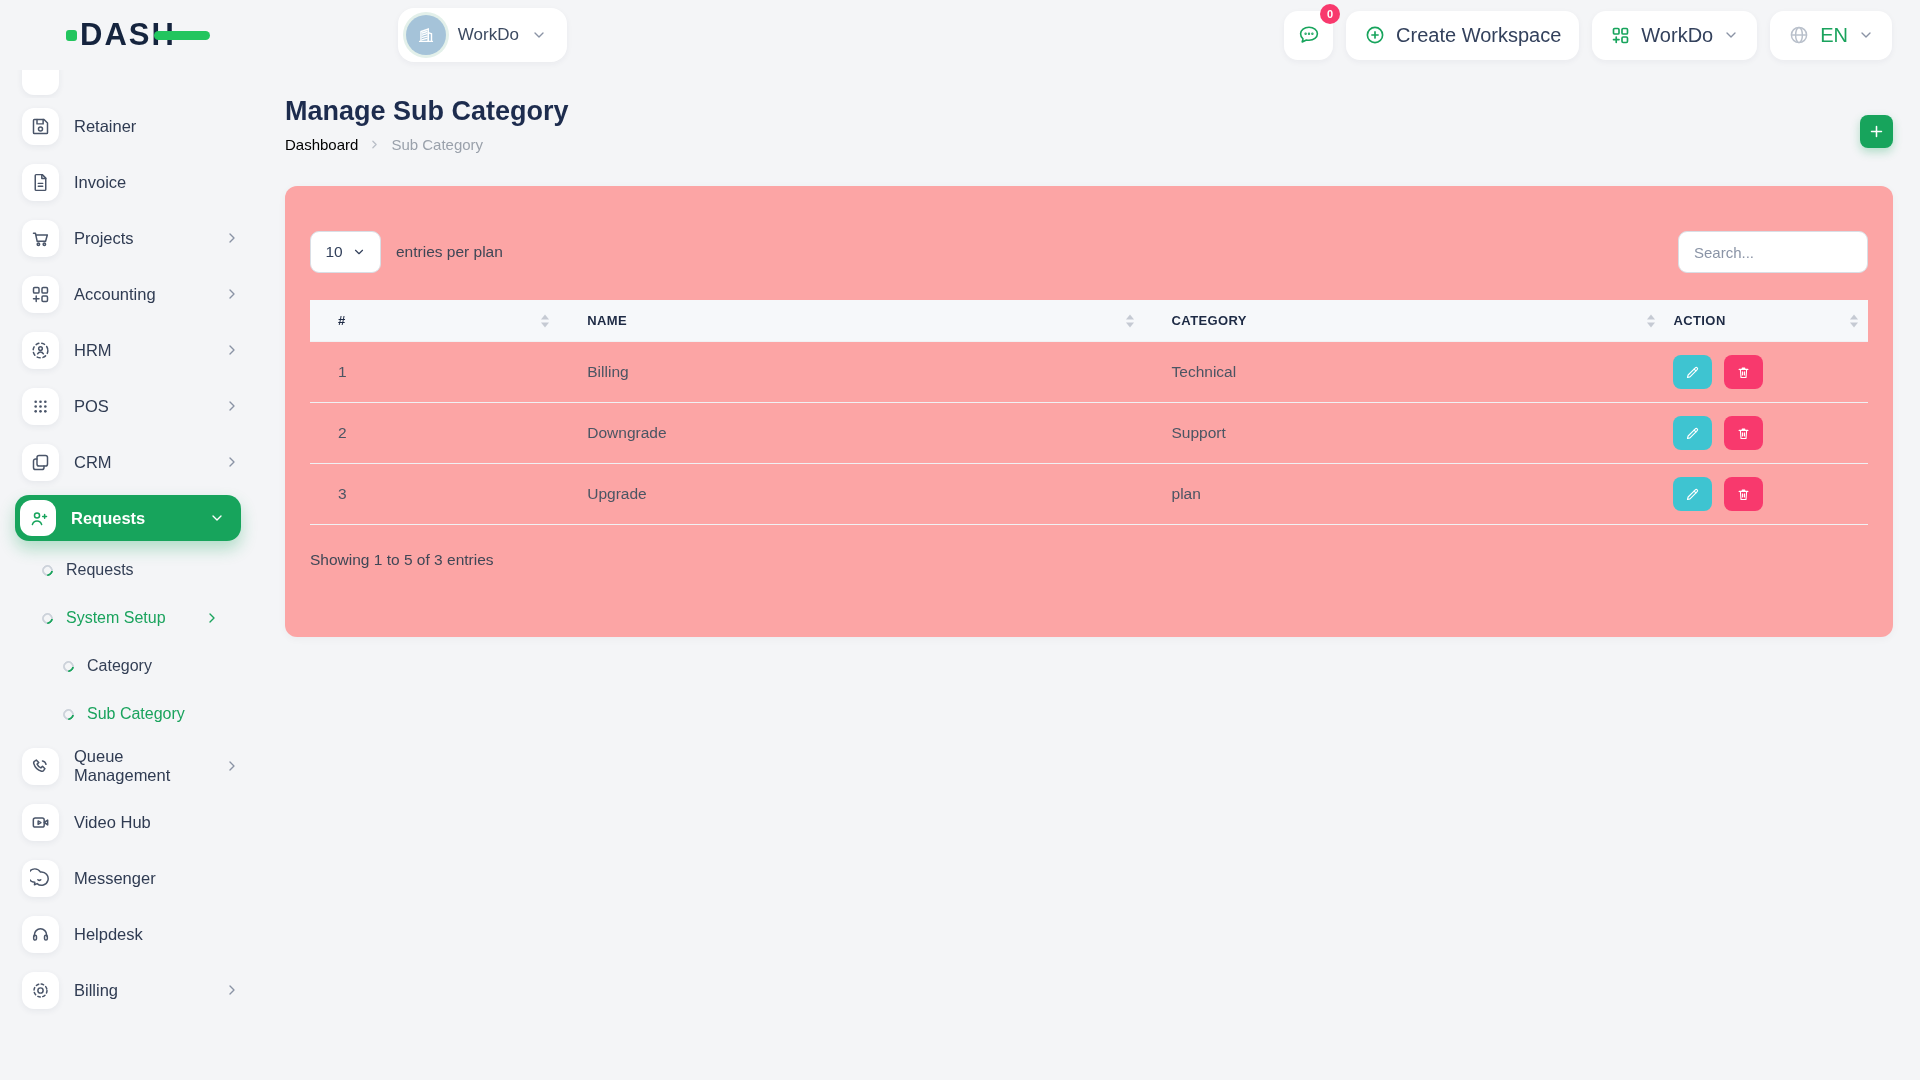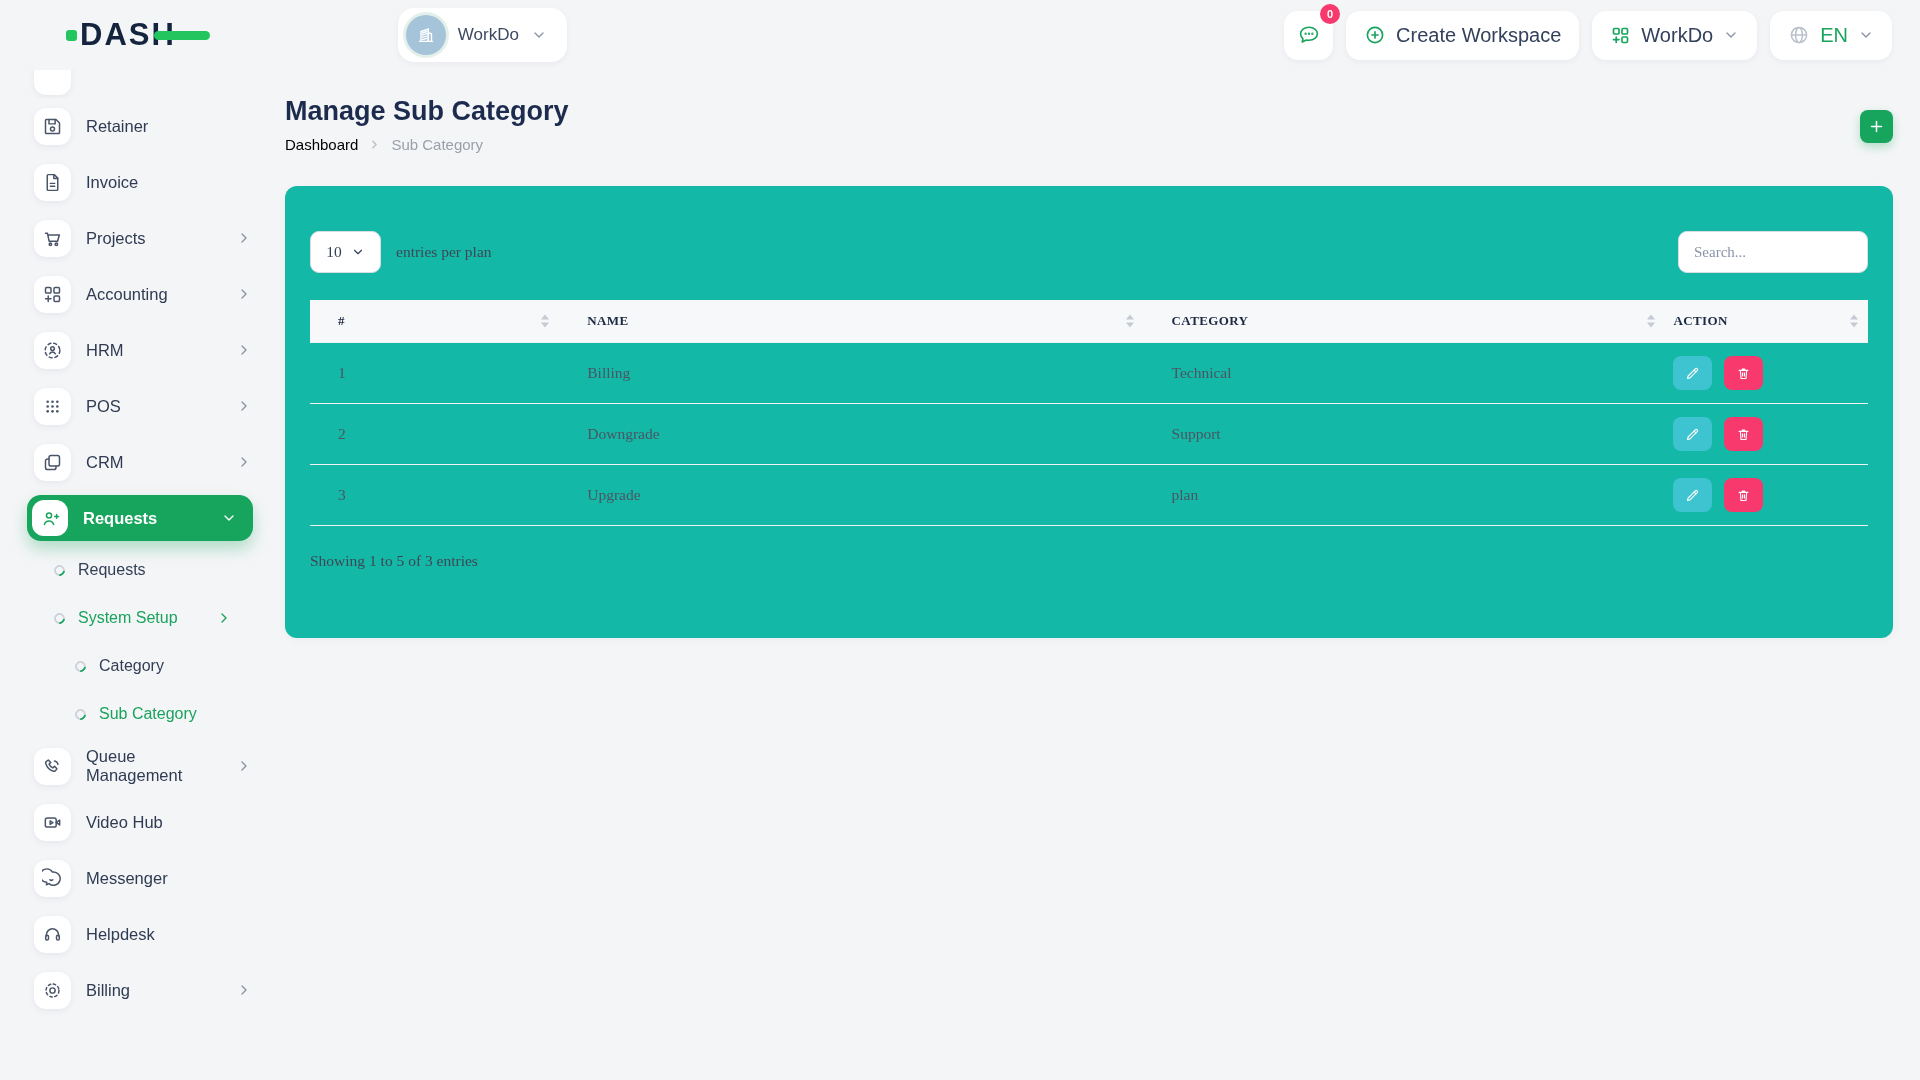--- a/index.html
+++ b/index.html
@@ -23,21 +23,21 @@
   .ws-pill { margin-left:222px; background:#fff; border-radius:16px; height:54px; display:flex; align-items:center; gap:12px; padding:0 20px 0 8px; box-shadow:0 2px 6px rgba(30,40,70,.05); cursor:pointer; }
   .ws-avatar { width:40px; height:40px; border-radius:50%; background:#a5c3d9; display:flex; align-items:center; justify-content:center; box-shadow:0 0 0 3px #e3f0ea; }
   .ws-name { font-size:17px; color:#3c4a61; font-weight:500; }
   .top-right { margin-left:auto; display:flex; align-items:center; gap:13px; }
   .icon-btn { position:relative; width:49px; height:49px; background:#fff; border-radius:14px; display:flex; align-items:center; justify-content:center; box-shadow:0 2px 6px rgba(30,40,70,.05); cursor:pointer; }
   .badge { position:absolute; top:-7px; right:-7px; min-width:20px; height:20px; border-radius:10px; background:#f8396d; color:#fff; font-size:11px; font-weight:700; display:flex; align-items:center; justify-content:center; padding:0 6px; }
   .pill-btn { height:49px; background:#fff; border-radius:14px; display:flex; align-items:center; gap:10px; padding:0 18px; box-shadow:0 2px 6px rgba(30,40,70,.05); cursor:pointer; font-size:20px; color:#33415c; font-weight:500; }
   .pill-btn .green-txt { color:#1aa35d; }
 
   
-  .sidebar { position:absolute; top:70px; left:12px; width:260px; bottom:0; overflow:hidden; }
+  .sidebar { position:absolute; top:70px; left:0; width:260px; bottom:0; overflow:hidden; }
   .sitem { height:56px; display:flex; align-items:center; padding:0 20px 0 22px; cursor:pointer; }
   .sitem.clipped { height:28px; overflow:hidden; align-items:flex-start; }
   .sitem.clipped .sicon { margin-top:-12px; }
   .sicon { width:37px; height:37px; border-radius:12px; background:#fff; box-shadow:0 2px 6px rgba(40,50,80,.07); display:flex; align-items:center; justify-content:center; flex:0 0 auto; }
   .slabel { margin-left:15px; font-size:16.5px; color:#2f3b52; font-weight:500; }
   .sitem .chev { margin-left:auto; }
   .pill-item { height:56px; display:flex; align-items:center; }
   .req-pill { margin-left:15px; width:226px; height:46px; background:#17a45c; border-radius:14px; display:flex; align-items:center; padding:0 16px 0 5px; box-shadow:0 8px 16px rgba(23,164,92,.3); cursor:pointer; }
   .req-pill .sicon { width:36px; height:36px; box-shadow:none; }
   .req-pill .slabel { color:#fff; font-weight:700; }
@@ -45,30 +45,30 @@
   .subitem { height:48px; display:flex; align-items:center; padding-left:42px; cursor:pointer; font-size:16px; }
   .subitem.lvl2 { padding-left:63px; }
   .donut { width:11px; height:11px; border:2.5px solid #ccd2da; border-bottom-color:#1aa35d; border-radius:50%; transform:rotate(-40deg); flex:0 0 auto; }
   .sublabel { margin-left:13px; color:#333f55; }
   .subitem.green .sublabel { color:#1aa35d; }
   .subitem .chev { margin-left:auto; margin-right:40px; }
   .subitem.green .chev { stroke:#1aa35d; }
 
   
   .main { position:absolute; left:260px; top:70px; right:0; bottom:0; padding:26px 27px 0 25px; }
-  .page-head { display:flex; justify-content:space-between; align-items:flex-start; }
+  .page-head { display:flex; justify-content:space-between; align-items:center; }
   .page-title { font-size:27px; font-weight:700; color:#1d2c4e; }
   .breadcrumb { margin-top:9px; display:flex; align-items:center; gap:10px; font-size:15px; }
   .bc-link { color:#000000; cursor:pointer; }
   .bc-sep { width:13px; height:13px; stroke:#b9bec7; }
   .bc-current { color:#9aa1ab; }
   .add-btn { margin-top:14px; width:33px; height:33px; border-radius:8px; background:#17a45c; border:none; color:#fff; display:flex; align-items:center; justify-content:center; cursor:pointer; box-shadow:0 4px 10px rgba(23,164,92,.3); }
   .add-btn svg { width:17px; height:17px; stroke:#fff; stroke-width:2.2; fill:none; stroke-linecap:round; }
 
-  .card { margin-top:33px; background:#14b8a6; border-radius:12px; box-shadow:0 2px 8px rgba(20,30,60,.04); padding:45px 25px 68px;font-family:Liberation Serif, serif; }
+  .card { margin-top:33px; background:#fca5a5; border-radius:12px; box-shadow:0 2px 8px rgba(20,30,60,.04); padding:45px 25px 68px; }
   .controls { display:flex; align-items:center; justify-content:space-between; margin-bottom:27px; }
   .per-page { display:flex; align-items:center; gap:15px; }
   .select-box { width:71px; height:42px; border:1px solid #d9dee5; border-radius:9px; background:#fff; display:flex; align-items:center; justify-content:center; gap:9px; font-size:15.5px; color:#33415c; cursor:pointer; }
   .select-box .chev { width:14px; height:14px; stroke:#33415c; }
   .per-page-label { font-size:15.5px; color:#3f4756; }
   .search-input { width:190px; height:42px; border:1px solid #d9dee5; border-radius:9px; padding:4px 15px; font-size:15px; color:#33415c; font-family:inherit; outline:none; background:#fff; }
   .search-input::placeholder { color:#8a94a6; }
 
   table { width:100%; border-collapse:collapse; table-layout:fixed; }
   col.c1 { width:16%; } col.c2 { width:37.5%; } col.c3 { width:33.5%; } col.c4 { width:13%; }

